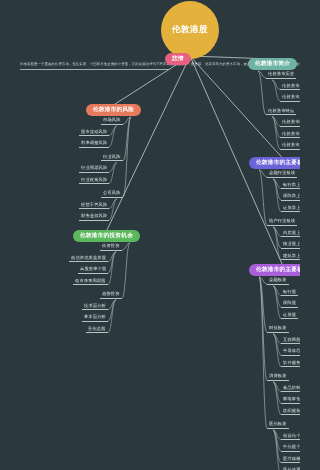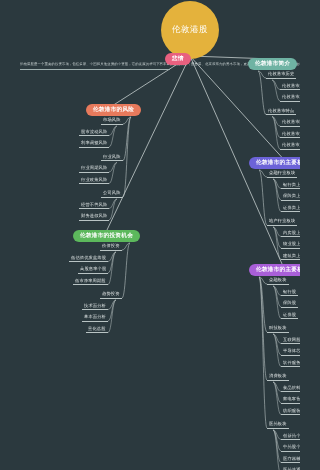--- a/index.html
+++ b/index.html
@@ -10,21 +10,21 @@
     overflow:hidden;position:relative;
   }
   #canvas{position:absolute;inset:0;}
   svg.links{position:absolute;left:0;top:0;width:300px;height:470px;pointer-events:none;}
   .node{position:absolute;box-sizing:border-box;white-space:nowrap;}
 
   
   .central{
     width:58px;height:58px;border-radius:50%;
     background:#e4b23c;
-    color:#fff;font-size:8.5px;font-weight:normal;
+    color:#fff;font-size:8.5px;font-weight:bold;
     display:flex;align-items:center;justify-content:center;
     letter-spacing:.5px;
     box-shadow:0 0 0 0 rgba(0,0,0,0);
   }
   
   .pill{
     border-radius:9px;
     color:#fff;font-size:5.6px;font-weight:bold;
     padding:3px 7px;
     display:flex;align-items:center;justify-content:center;

